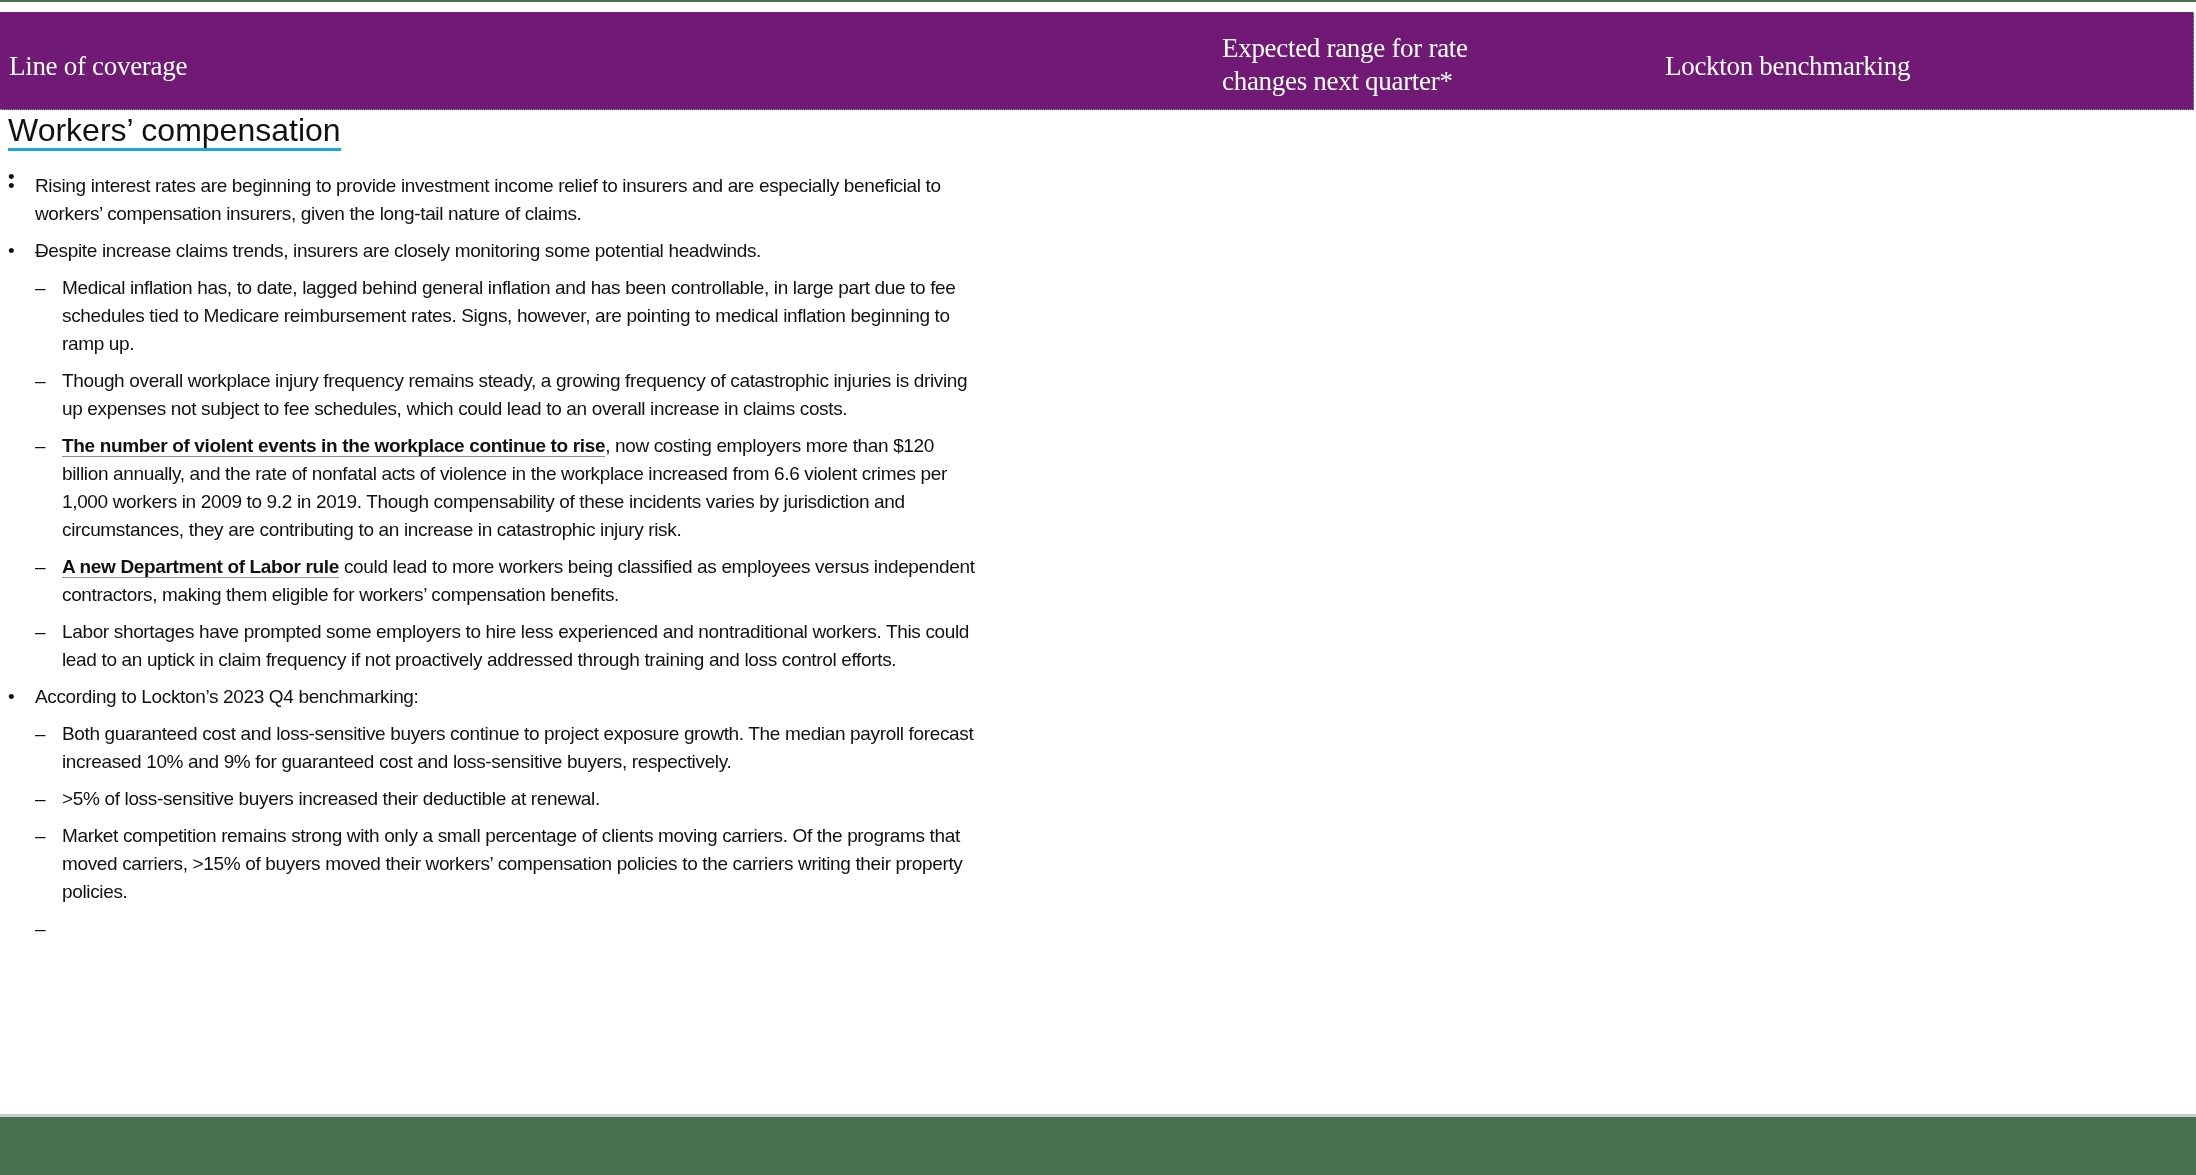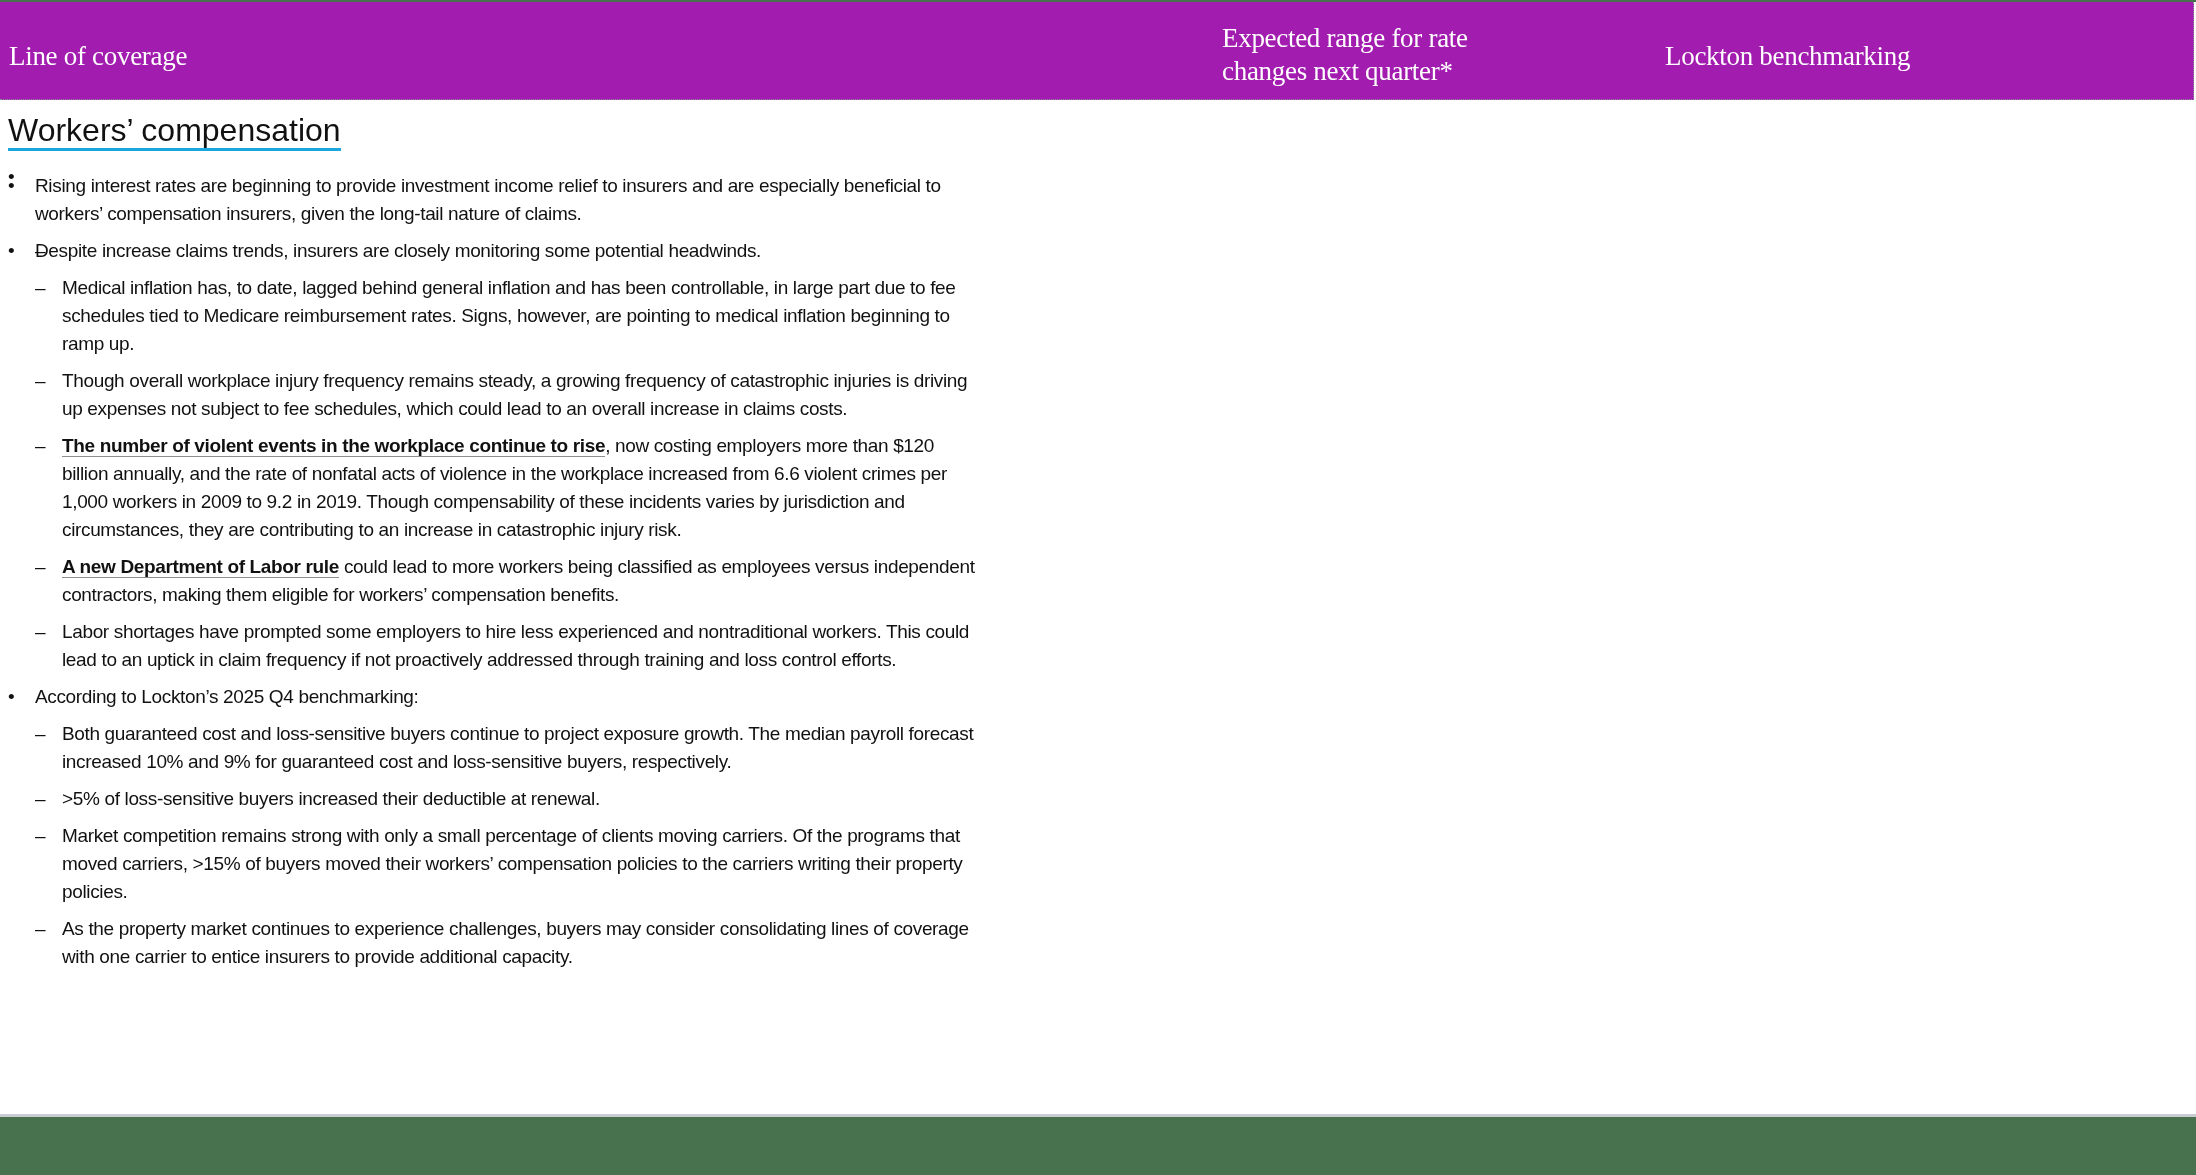--- a/index.html
+++ b/index.html
@@ -7,22 +7,22 @@
       width: 2196px; height: 1175px; overflow: hidden;
       background: #ffffff;
     }
     body { position: relative; font-family: "Liberation Sans", "DejaVu Sans", sans-serif; color: #111; }
 
     .top-stripe {
       position: absolute; left: 0; top: 0; width: 2196px; height: 2px;
       background: #48714e;
     }
     .header {
-      position: absolute; left: 0; top: 2px; width: 2194px; height: 98px;
-      background: #a21caf;
+      position: absolute; left: 0; top: 12px; width: 2194px; height: 98px;
+      background: #701a75;
       border-bottom: 1px dotted #8a949c;
       border-right: 1px dotted #8a949c;
     }
     .header .col {
       position: absolute; color: #ffffff;
       font-family: "Liberation Serif", "DejaVu Serif", serif;
       font-size: 27px; line-height: 33px; letter-spacing: -0.3px;
     }
     .header .col-line { left: 9px; top: 38px; }
     .header .col-range { left: 1222px; top: 20px; width: 300px; }
@@ -86,22 +86,22 @@
   <ul class="list">
     <li class="item l1"><span class="marker">•</span></li>
     <li class="item l1"><span class="marker">•</span><span>Rising interest rates are beginning to provide investment income relief to insurers and are especially beneficial to workers’ compensation insurers, given the long-tail nature of claims.</span></li>
     <li class="item l2"><span class="marker">–</span></li>
     <li class="item l1"><span class="marker">•</span><span>Despite increase claims trends, insurers are closely monitoring some potential headwinds.</span></li>
     <li class="item l2"><span class="marker">–</span><span>Medical inflation has, to date, lagged behind general inflation and has been controllable, in large part due to fee schedules tied to Medicare reimbursement rates. Signs, however, are pointing to medical inflation beginning to ramp up.</span></li>
     <li class="item l2"><span class="marker">–</span><span>Though overall workplace injury frequency remains steady, a growing frequency of catastrophic injuries is driving up expenses not subject to fee schedules, which could lead to an overall increase in claims costs.</span></li>
     <li class="item l2"><span class="marker">–</span><a class="link">The number of violent events in the workplace continue to rise</a><span>, now costing employers more than $120 billion annually, and the rate of nonfatal acts of violence in the workplace increased from 6.6 violent crimes per 1,000 workers in 2009 to 9.2 in 2019. Though compensability of these incidents varies by jurisdiction and circumstances, they are contributing to an increase in catastrophic injury risk.</span></li>
     <li class="item l2"><span class="marker">–</span><a class="link">A new Department of Labor rule</a><span> could lead to more workers being classified as employees versus independent contractors, making them eligible for workers’ compensation benefits.</span></li>
     <li class="item l2"><span class="marker">–</span><span>Labor shortages have prompted some employers to hire less experienced and nontraditional workers. This could lead to an uptick in claim frequency if not proactively addressed through training and loss control efforts.</span></li>
-    <li class="item l1"><span class="marker">•</span><span>According to Lockton’s 2025 Q4 benchmarking:</span></li>
+    <li class="item l1"><span class="marker">•</span><span>According to Lockton’s 2023 Q4 benchmarking:</span></li>
     <li class="item l2"><span class="marker">–</span><span>Both guaranteed cost and loss-sensitive buyers continue to project exposure growth. The median payroll forecast increased 10% and 9% for guaranteed cost and loss-sensitive buyers, respectively.</span></li>
     <li class="item l2"><span class="marker">–</span><span>&gt;5% of loss-sensitive buyers increased their deductible at renewal.</span></li>
     <li class="item l2"><span class="marker">–</span><span>Market competition remains strong with only a small percentage of clients moving carriers. Of the programs that moved carriers, &gt;15% of buyers moved their workers’ compensation policies to the carriers writing their property policies.</span></li>
-    <li class="item l2"><span class="marker">–</span><span>As the property market continues to experience challenges, buyers may consider consolidating lines of coverage with one carrier to entice insurers to provide additional capacity.</span></li>
+    <li class="item l2"><span class="marker">–</span></li>
   </ul>
 </div>
 
 <div class="footer-line"></div>
 <div class="footer"></div>
 
 </body></html>

